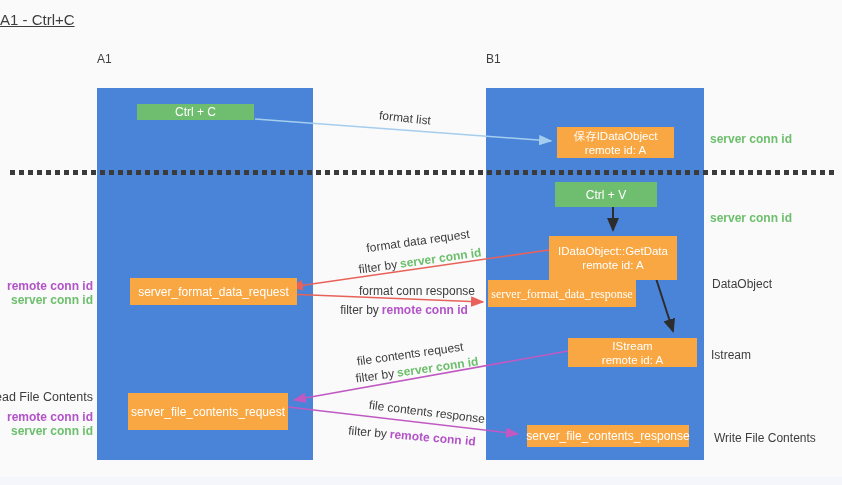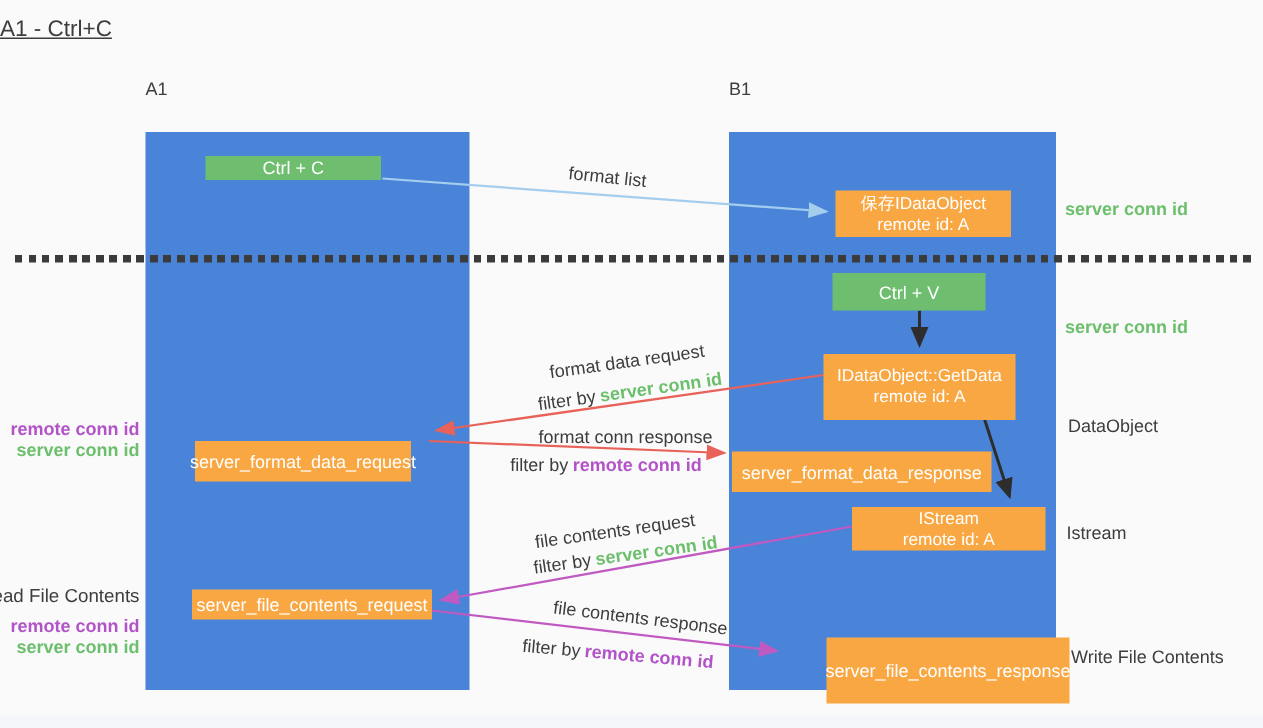--- a/index.html
+++ b/index.html
@@ -91,38 +91,38 @@
 
   <div class="box green" style="left:555px;top:170px;width:102px;height:25px;margin-top:12px;">
     <span>Ctrl + V</span>
   </div>
 
   <div class="box orange two" style="left:549px;top:236px;width:128px;height:44px;">
     <span>IDataObject::GetData</span>
     <span>remote id: A</span>
   </div>
 
-  <div class="box orange" style="left:130px;top:294px;width:144px;height:27px;">
+  <div class="box orange" style="left:130px;top:278px;width:167px;height:27px;">
     <span>server_format_data_request</span>
   </div>
 
-  <div class="box orange" style="left:488px;top:301px;width:173px;height:27px;">
+  <div class="box orange" style="left:488px;top:280px;width:148px;height:27px;font-family:Liberation Serif, serif;">
     <span>server_format_data_response</span>
   </div>
 
   <div class="box orange two" style="left:568px;top:338px;width:129px;height:29px;">
     <span>IStream</span>
     <span>remote id: A</span>
   </div>
 
-  <div class="box orange" style="left:128px;top:393px;width:160px;height:20px;">
+  <div class="box orange" style="left:128px;top:393px;width:160px;height:37px;">
     <span>server_file_contents_request</span>
   </div>
 
-  <div class="box orange" style="left:551px;top:425px;width:162px;height:44px;">
+  <div class="box orange" style="left:527px;top:425px;width:162px;height:22px;">
     <span>server_file_contents_response</span>
   </div>
 
   <div class="flow-label" style="left:405px;top:118px;transform:translate(-50%,-50%) rotate(6deg);">format list</div>
 
   <div class="flow-label" style="left:418px;top:241px;transform:translate(-50%,-50%) rotate(-8deg);">format data request</div>
   <div class="flow-label" style="left:420px;top:261px;transform:translate(-50%,-50%) rotate(-8deg);">
     <span class="filter-prefix">filter by</span><span class="bold-green">server conn id</span>
   </div>
   <div class="flow-label" style="left:417px;top:291px;transform:translate(-50%,-50%);">format conn response</div>

